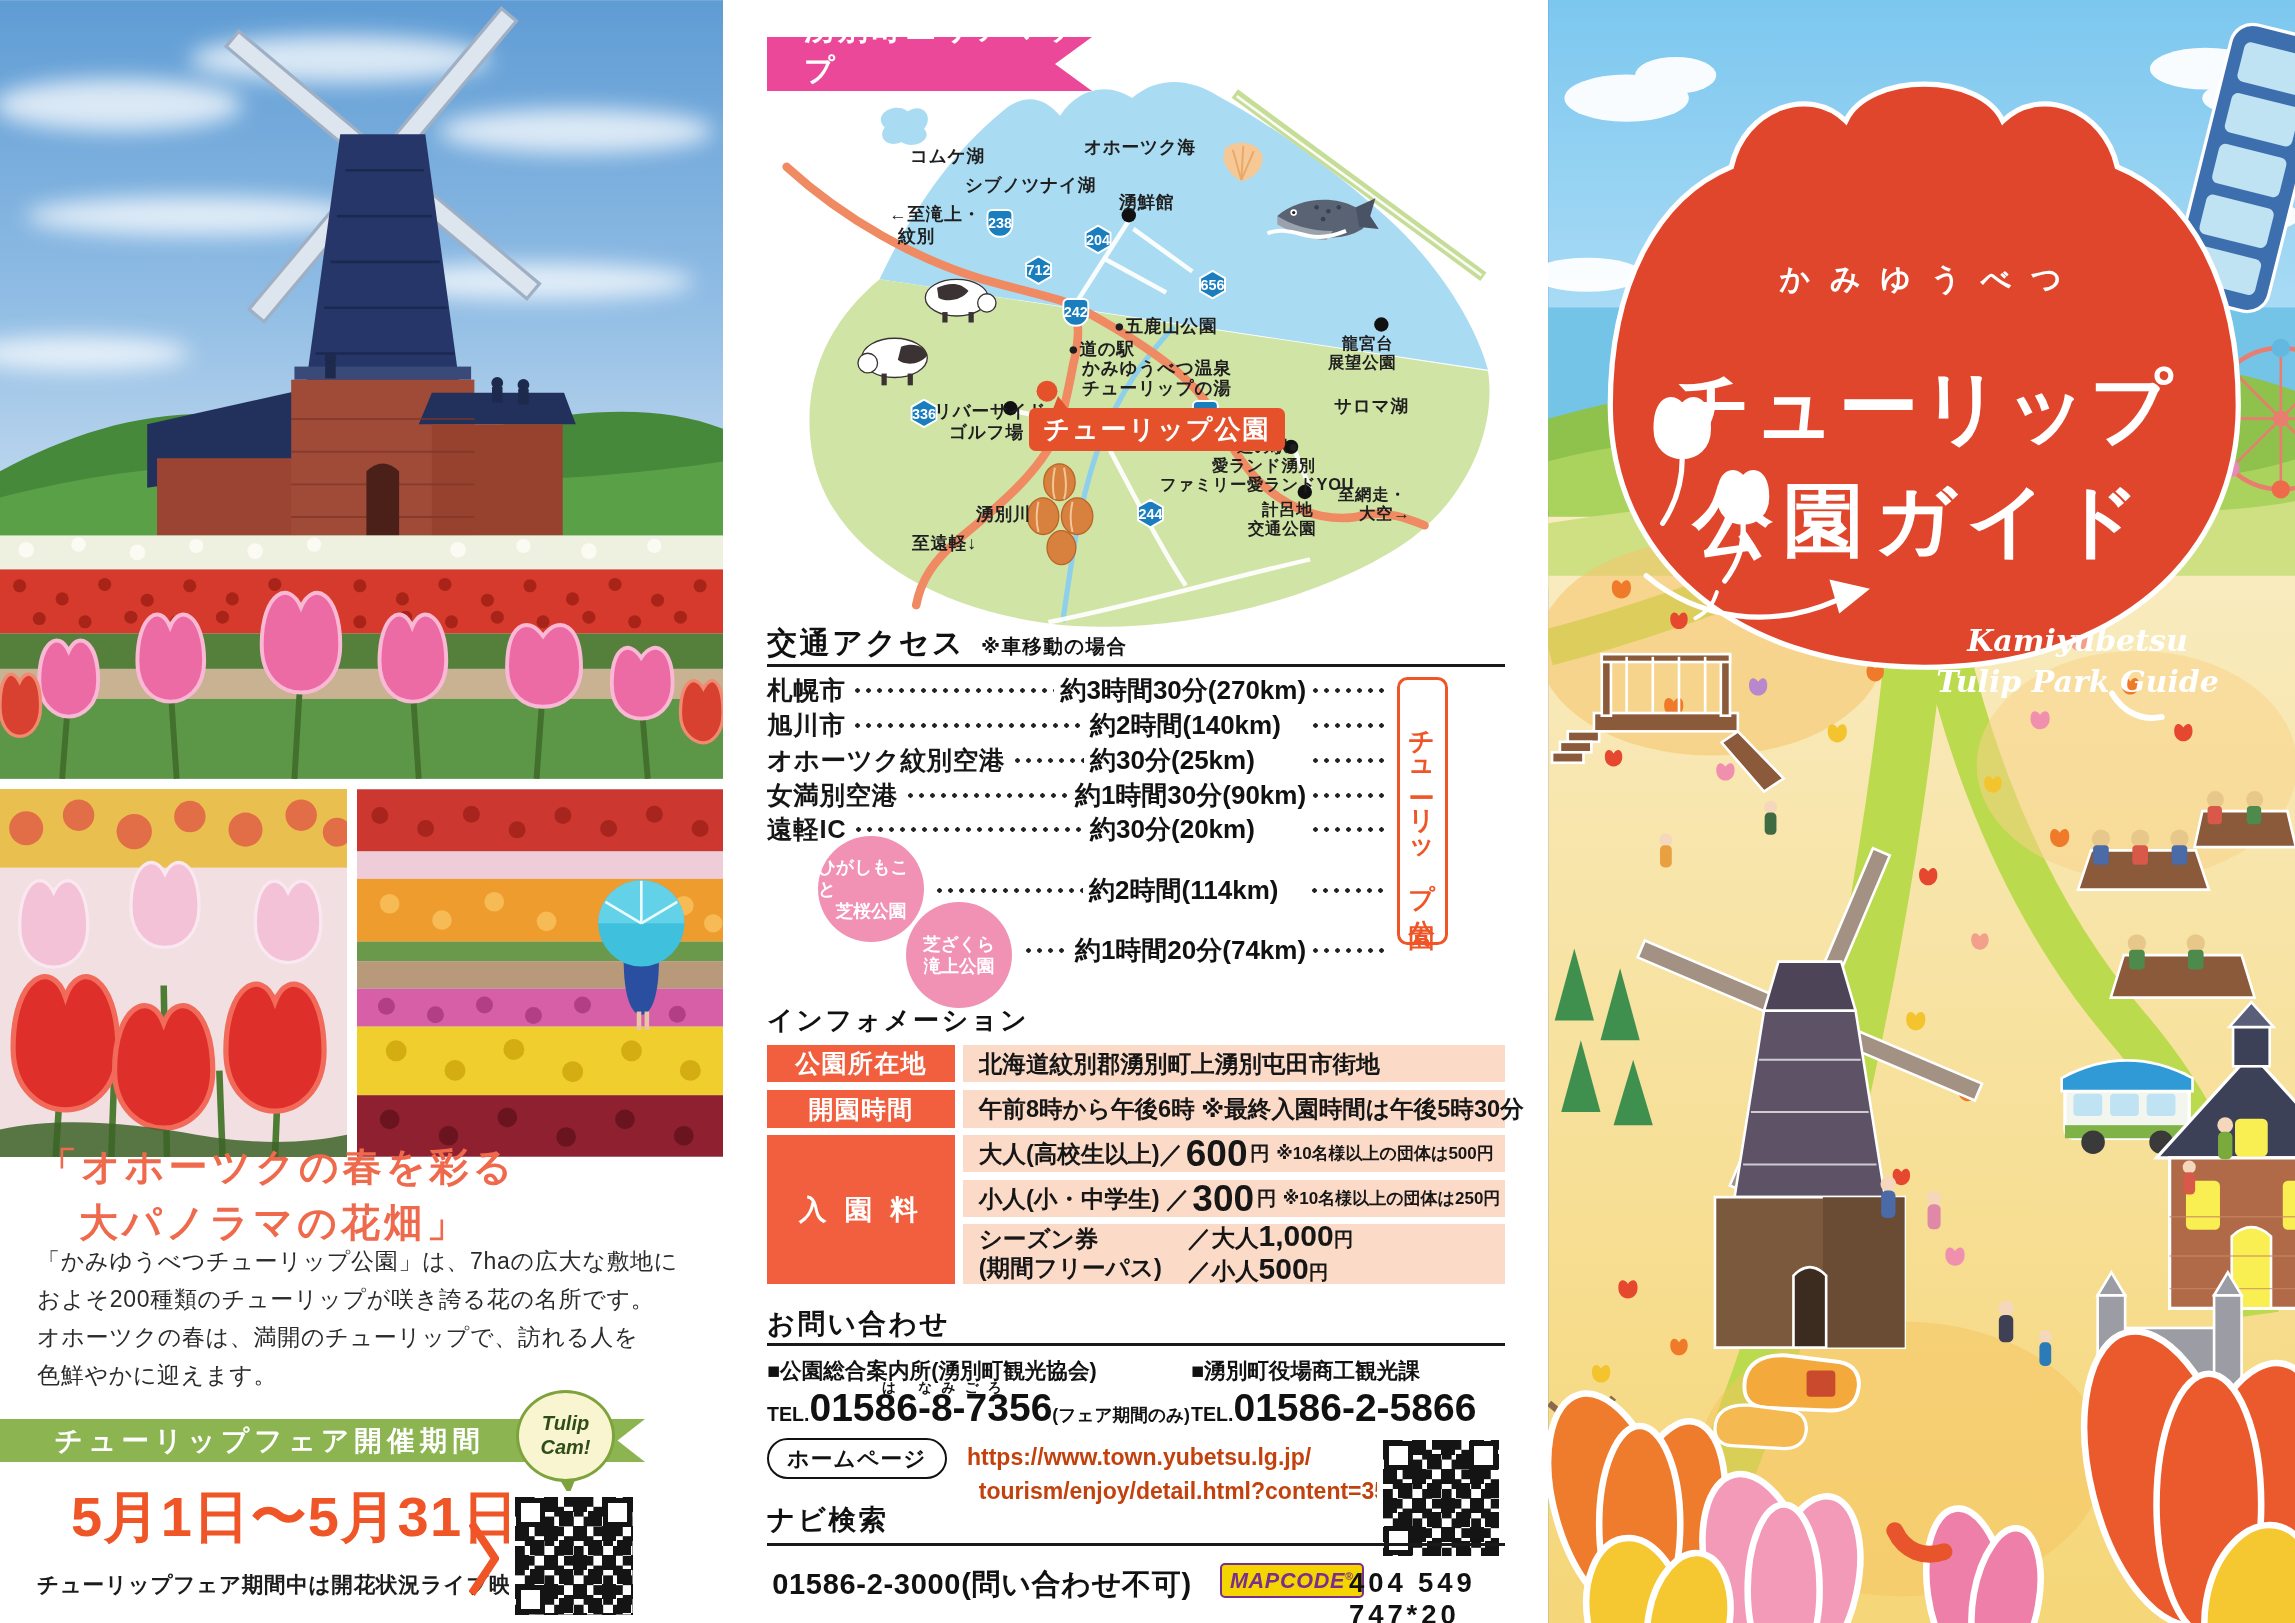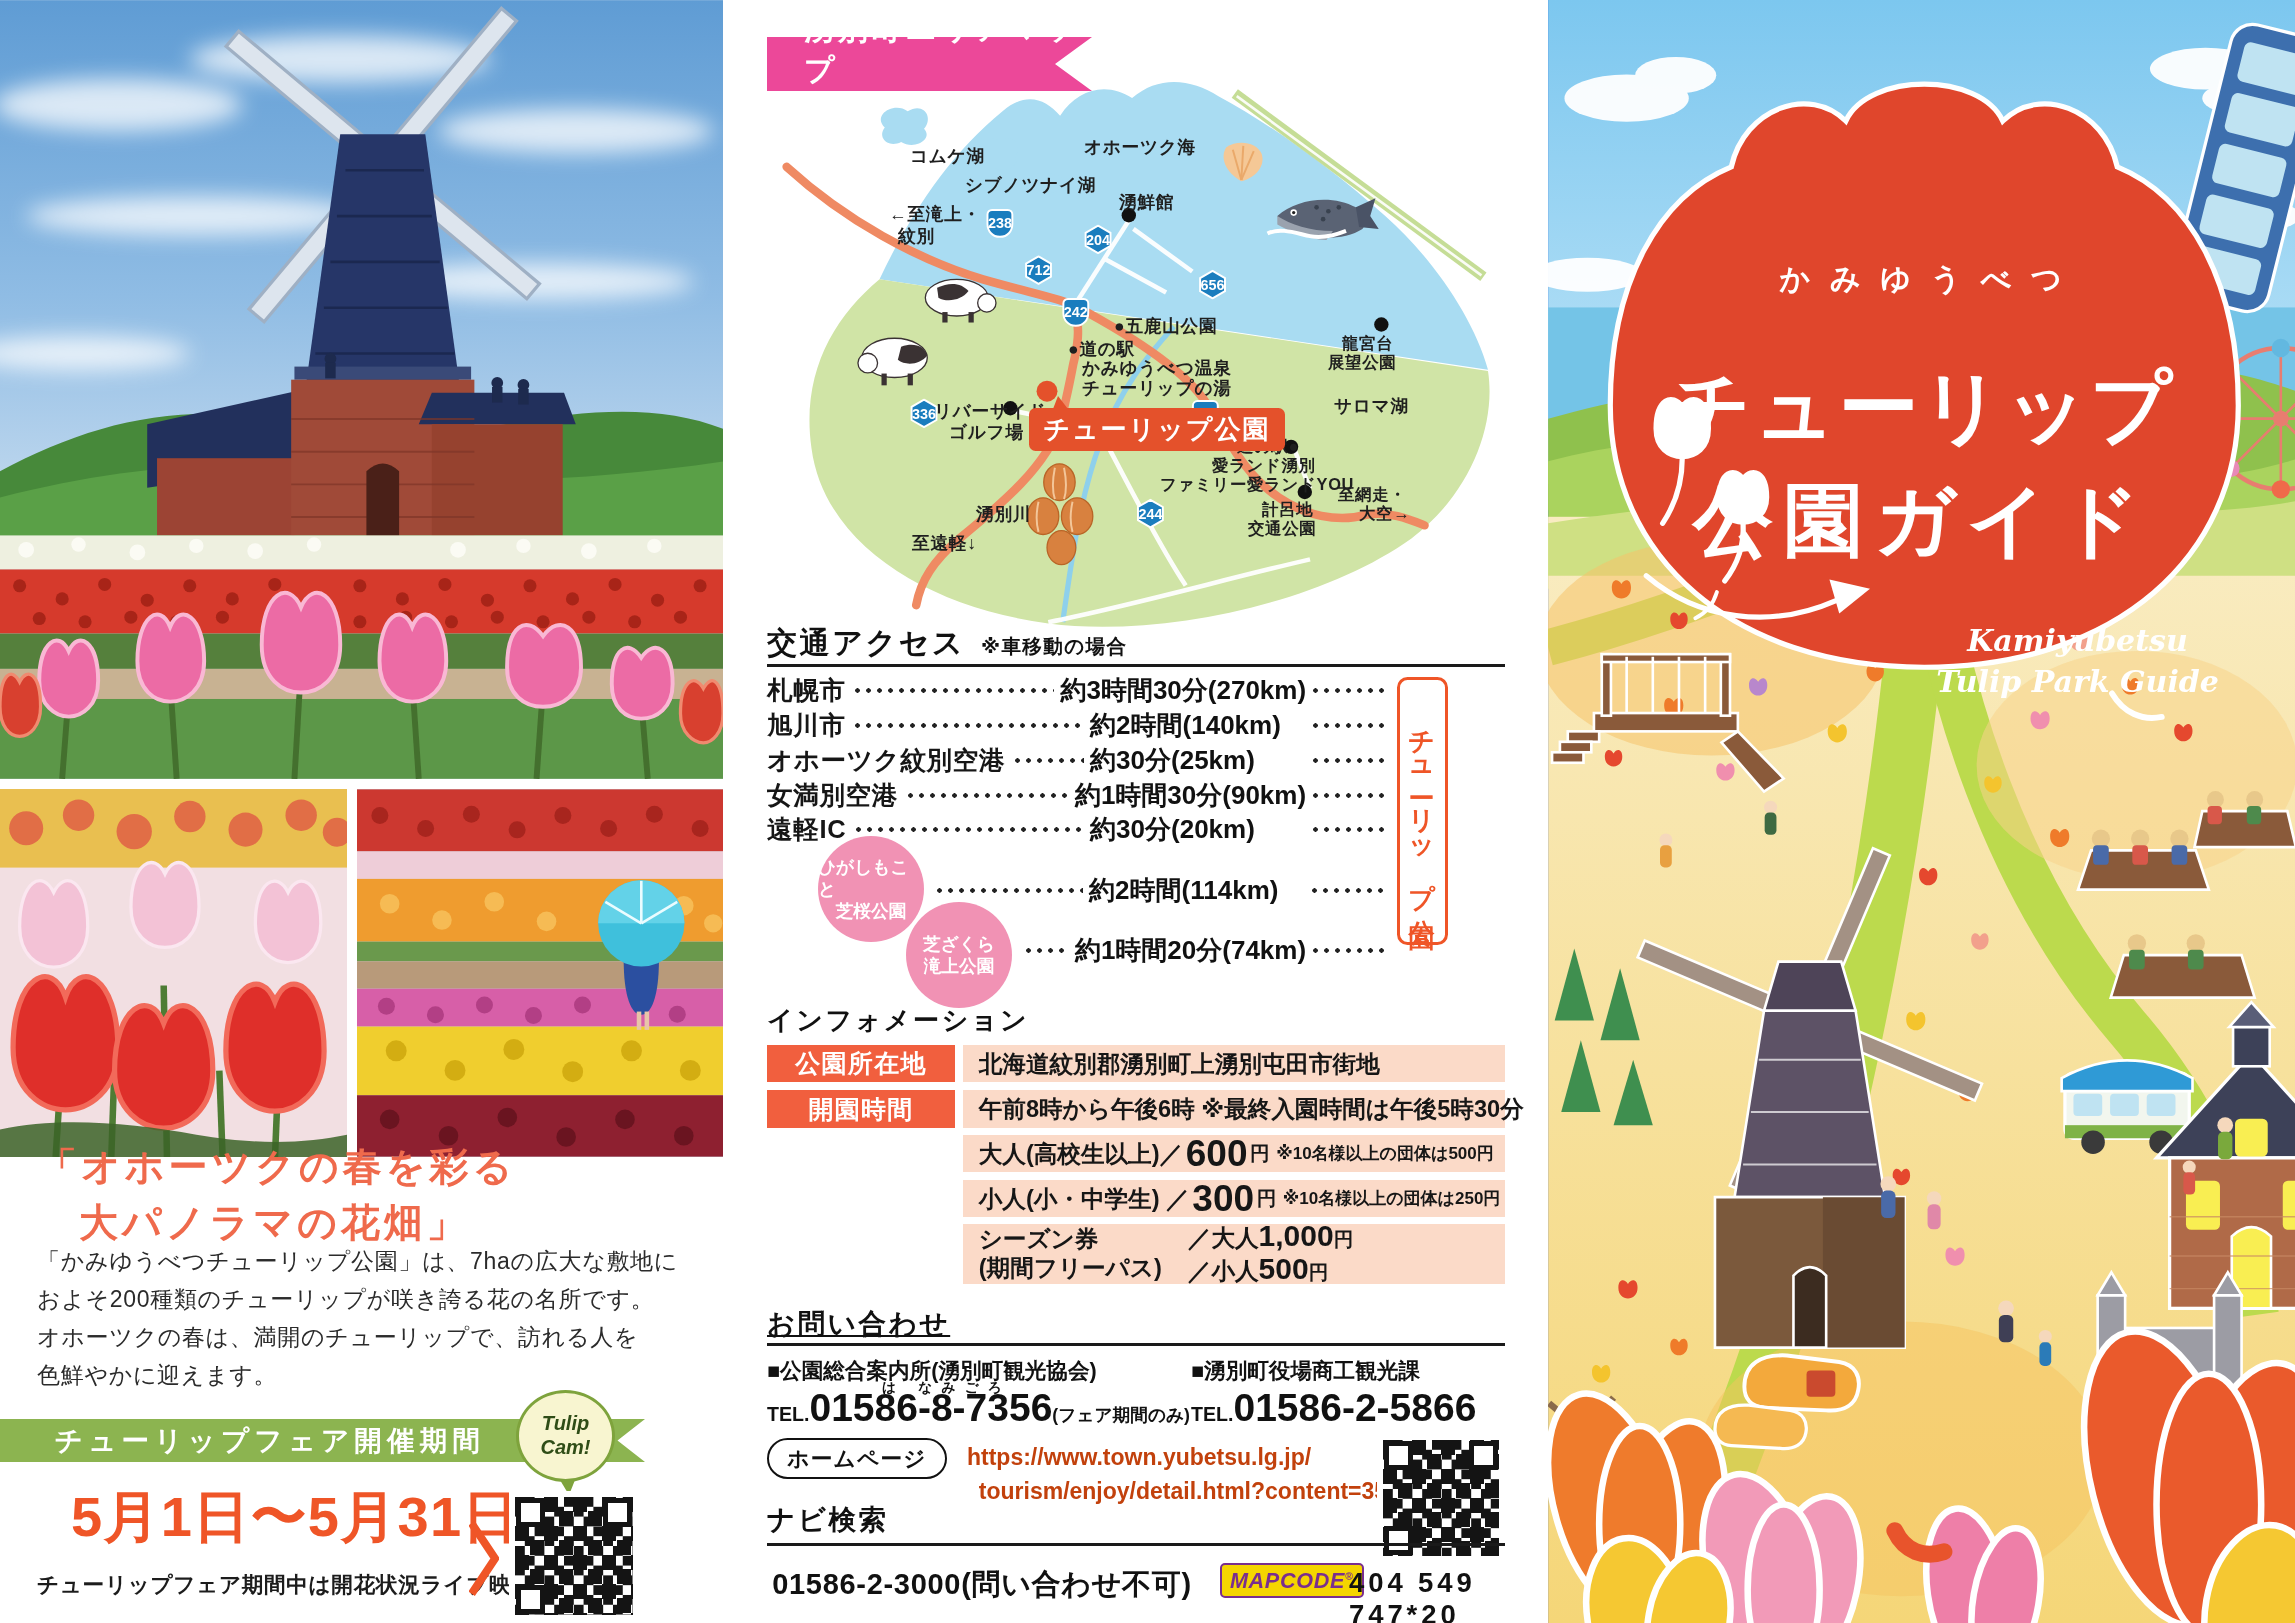--- a/index.html
+++ b/index.html
@@ -605,20 +605,21 @@
     <div class="side-label">
       <span>チューリップ公園</span>
     </div>
 
     <h2 class="sec-h" style="left:0; top:1003px; font-size:26px;">インフォメーション</h2>
 
     <div class="i-label" style="top:1045px; height:37px;">公園所在地</div>
     <div class="i-val" style="top:1045px; height:37px;">北海道紋別郡湧別町上湧別屯田市街地</div>
     <div class="i-label" style="top:1090px; height:38px;">開園時間</div>
     <div class="i-val" style="top:1090px; height:38px;">午前8時から午後6時 ※最終入園時間は午後5時30分</div>
+    <div class="i-label" style="top:1135px; height:149px; font-size:27.5px; letter-spacing:5.2px;">入 園 料</div>
     <div class="i-val" style="top:1135px; height:37px;">
       <span class="fee-name">大人(高校生以上)／</span>
       <span class="fee-price">600</span>
       <span class="fee-yen">円</span>
       <span class="fee-note">※10名様以上の団体は500円</span>
     </div>
     <div class="i-val" style="top:1180px; height:37px;">
       <span class="fee-name">小人(小・中学生) ／</span>
       <span class="fee-price">300</span>
       <span class="fee-yen">円</span>
@@ -628,21 +629,21 @@
       <span class="season-names">
         <span>シーズン券</span>
         <span>(期間フリーパス)</span>
       </span>
       <span class="season-prices">
         <span><span>／大人</span><span class="season-num">1,000</span><span class="fee-yen">円</span></span>
         <span><span>／小人</span><span class="season-num">500</span><span class="fee-yen">円</span></span>
       </span>
     </div>
 
-    <h2 class="sec-h" style="left:0; top:1306px; font-size:27.5px;text-decoration:underline;">お問い合わせ</h2>
+    <h2 class="sec-h" style="left:0; top:1306px; font-size:27.5px;">お問い合わせ</h2>
     <div class="rule" style="top:1343px;"></div>
 
     <div class="office-name" style="left:0; top:1356px;">■公園総合案内所(湧別町観光協会)</div>
     <div class="office-name" style="left:424px; top:1356px;">■湧別町役場商工観光課</div>
     <div class="furi" style="left:115px; top:1379px;">は なみごろ</div>
     <div class="tel-line" style="left:0; top:1386px;">
       <span class="tel-pre">TEL.</span><span class="tel-num">01586-8-7356</span><span class="tel-note">(フェア期間のみ)</span>
     </div>
     <div class="tel-line" style="left:424px; top:1386px;">
       <span class="tel-pre">TEL.</span><span class="tel-num">01586-2-5866</span>

